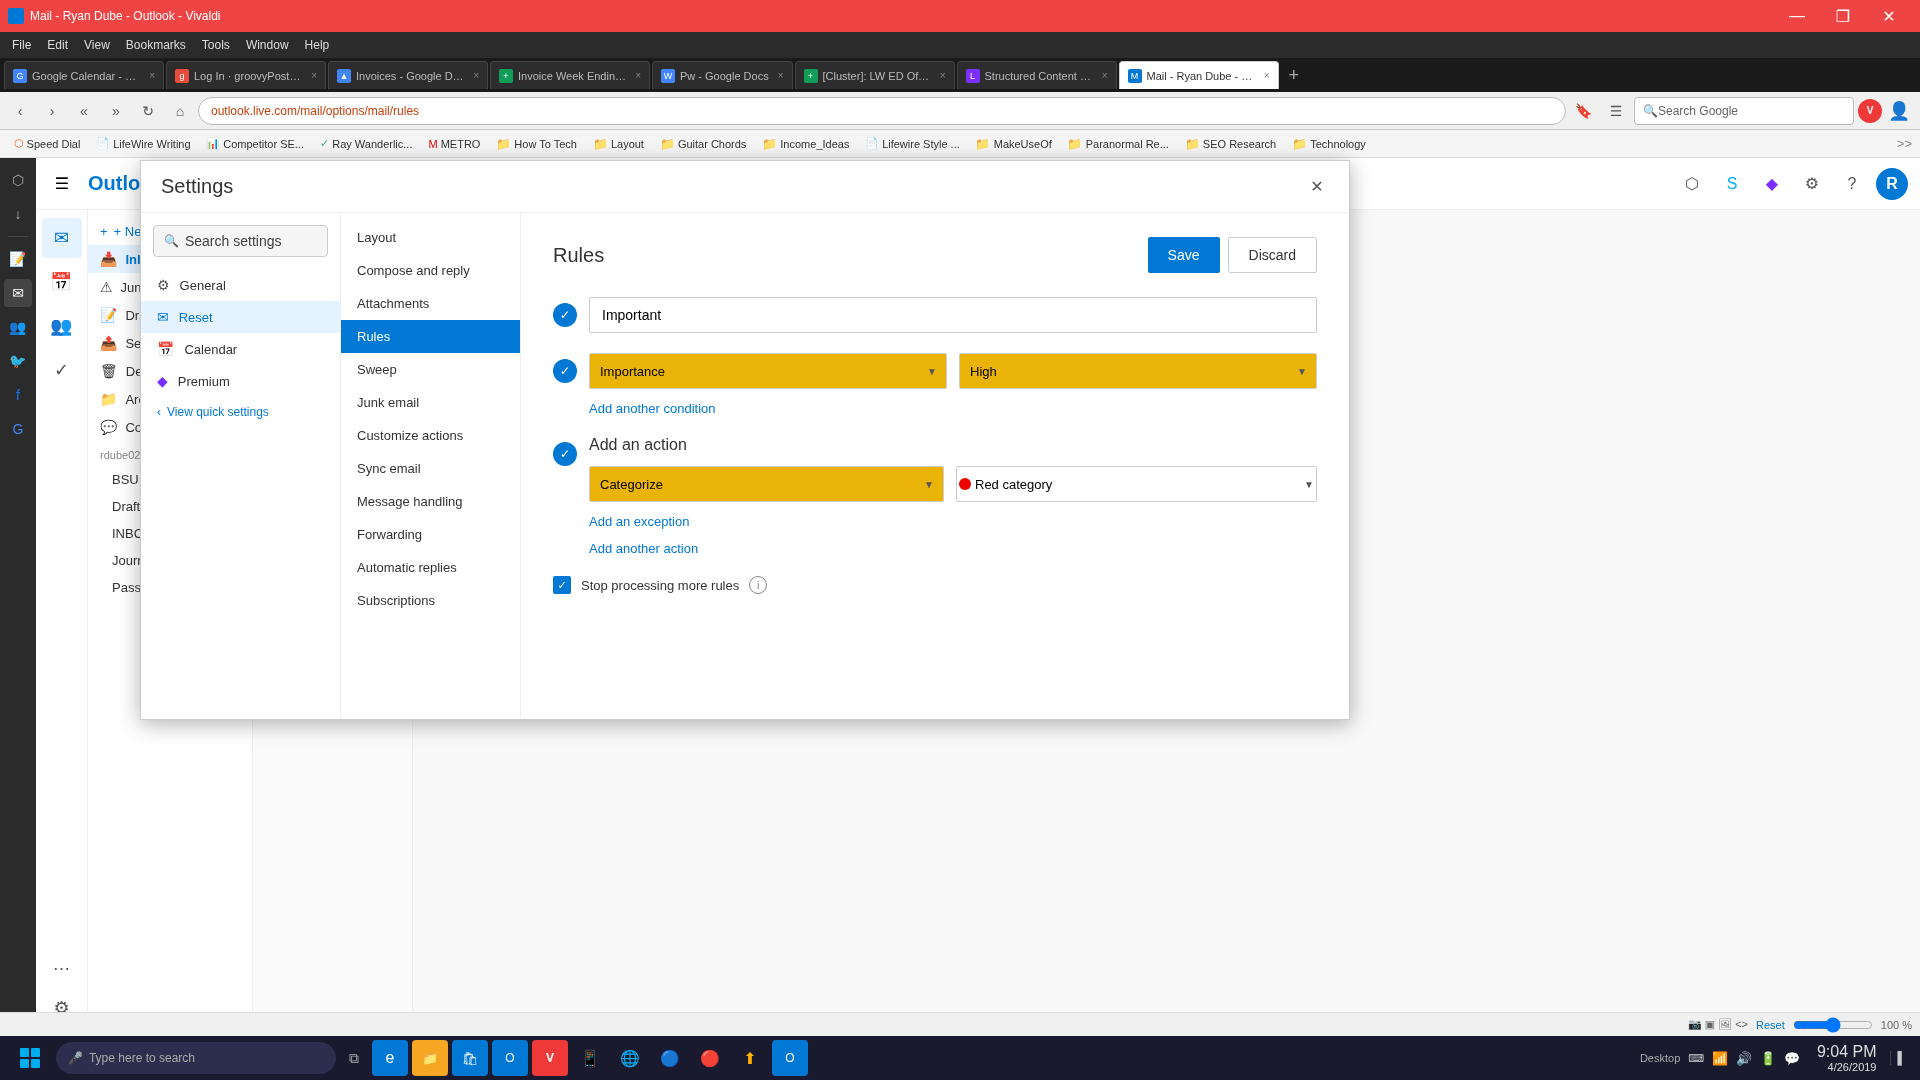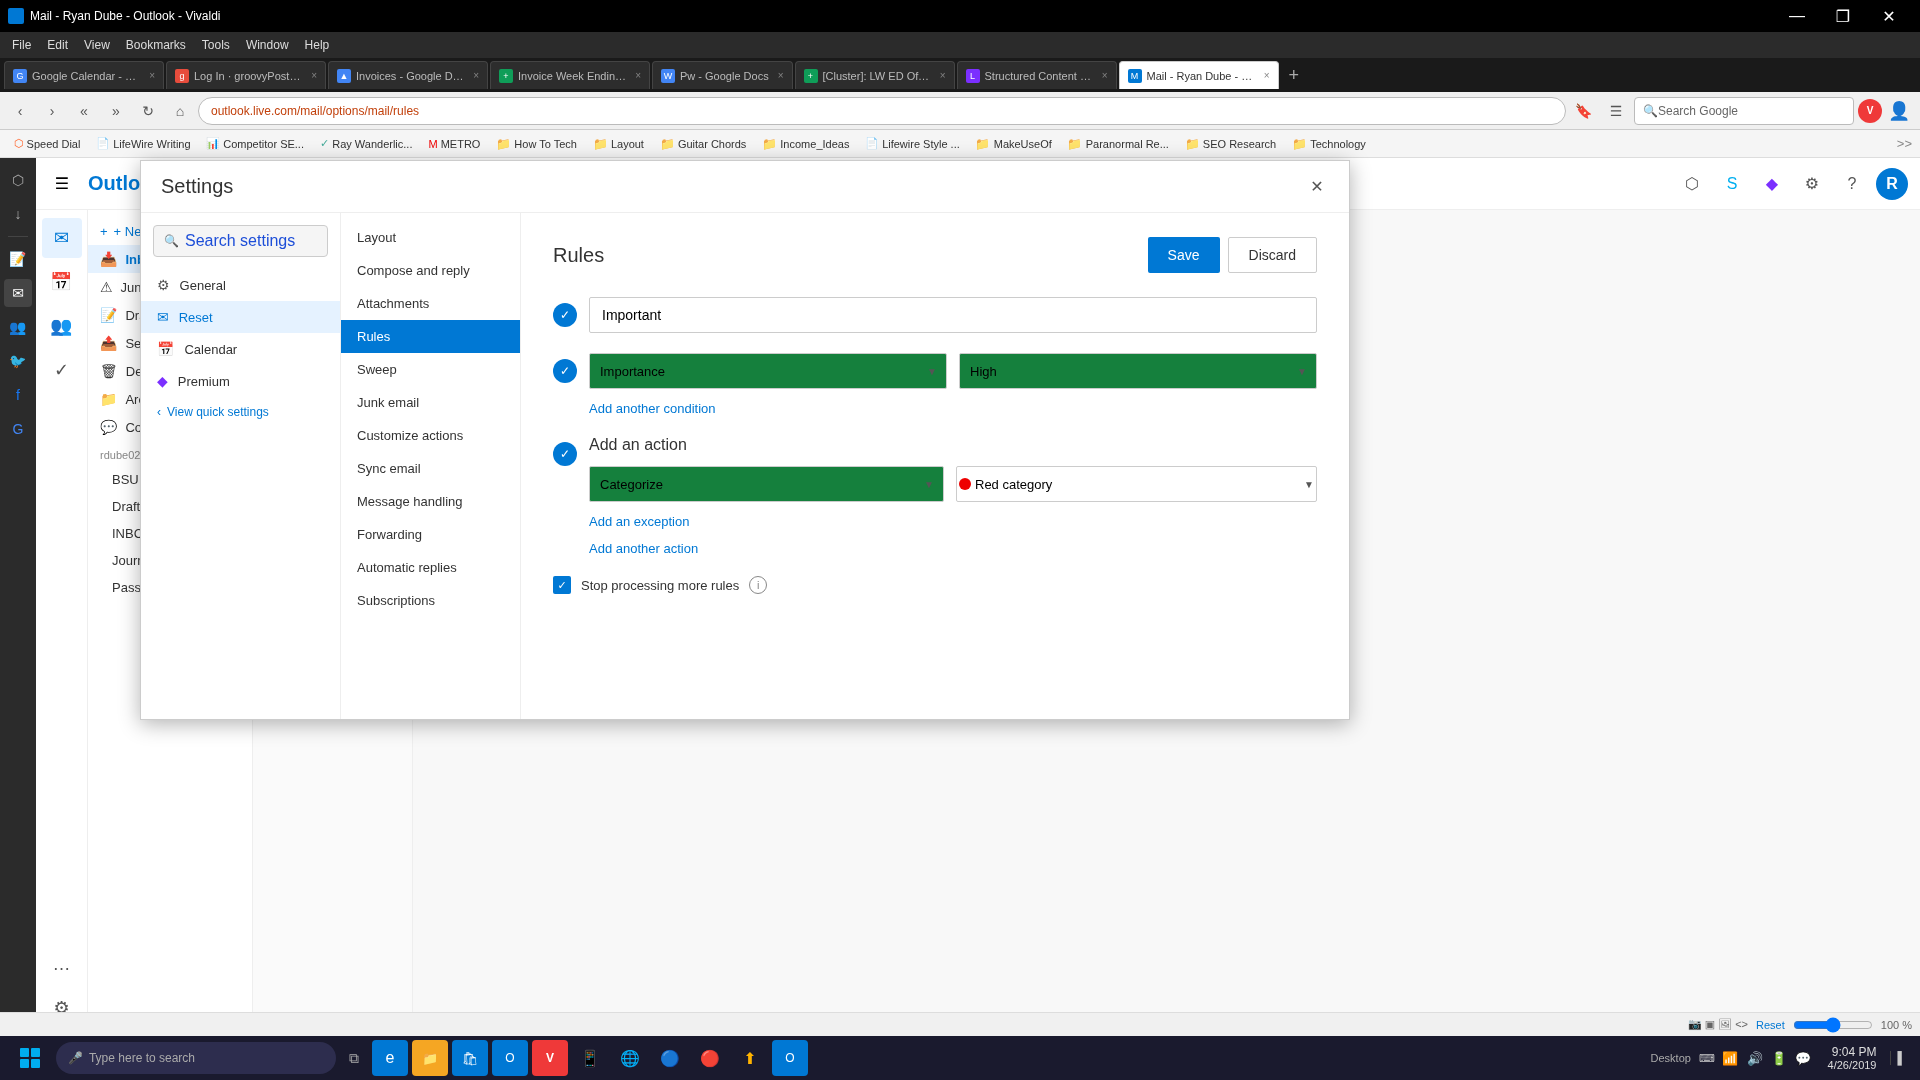--- a/index.html
+++ b/index.html
@@ -1,21 +1,21 @@
 <!DOCTYPE html>
 <html><head>
   <meta charset="utf-8">
   <style>
     * { margin: 0; padding: 0; box-sizing: border-box; }
     body { font-family: 'Segoe UI', Arial, sans-serif; font-size: 13px; background: #f3f3f3; overflow: hidden; width: 1920px; height: 1080px; }
 
     
     .title-bar {
       height: 32px;
-      background: #000000;
+      background: #ef4444;
       display: flex;
       align-items: center;
       padding: 0 8px;
       color: #fff;
       font-size: 12px;
     }
     .title-bar-icon { width: 16px; height: 16px; margin-right: 6px; background: #0078d4; border-radius: 2px; display: inline-block; }
     .title-bar-title { flex: 1; }
     .title-bar-buttons { display: flex; gap: 0; }
     .title-bar-btn { width: 46px; height: 32px; display: flex; align-items: center; justify-content: center; color: #fff; font-size: 16px; cursor: pointer; }
@@ -390,21 +390,21 @@
       position: relative;
       flex: 1;
     }
     .select-wrapper select {
       width: 100%;
       height: 36px;
       border: 1px solid #ccc;
       border-radius: 2px;
       padding: 0 30px 0 10px;
       font-size: 13px;
-      background: #15803d;
+      background: #eab308;
       appearance: none;
       cursor: pointer;
     }
     .select-arrow {
       position: absolute;
       right: 10px;
       top: 50%;
       transform: translateY(-50%);
       pointer-events: none;
       color: #555;
@@ -488,21 +488,21 @@
       padding: 0 12px;
       gap: 6px;
       color: #aaa;
       font-size: 12px;
       cursor: pointer;
     }
     .tb-icon { font-size: 14px; color: #aaa; width: 28px; height: 28px; display: flex; align-items: center; justify-content: center; cursor: pointer; border-radius: 4px; }
     .tb-app { width: 36px; height: 36px; display: flex; align-items: center; justify-content: center; border-radius: 4px; cursor: pointer; }
     .tb-right { margin-left: auto; display: flex; align-items: center; gap: 6px; }
     .tb-time { color: #ddd; font-size: 11px; text-align: right; cursor: pointer; padding: 0 8px; }
-    .tb-time-main { font-size: 12px; }
+    .tb-time-main { font-size: 16px; }
     .tb-sys-icons { display: flex; align-items: center; gap: 4px; }
     .tb-sys-icon { color: #ccc; font-size: 13px; cursor: pointer; padding: 2px; }
     .desktop-btn { color: #ccc; font-size: 12px; padding: 0 6px; cursor: pointer; border-left: 1px solid #444; }
 
     .status-bar {
       position: fixed;
       bottom: 44px;
       right: 0;
       height: 24px;
       background: #f0f0f0;
@@ -781,21 +781,21 @@
 <div class="settings-overlay">
   <div class="settings-header">
     <span class="settings-title">Settings</span>
     <div class="settings-close">✕</div>
   </div>
   <div class="settings-body">
 
     <div class="settings-left-nav">
       <div class="settings-search">
         <span>🔍</span>
-        <span style="color:#1d4ed8;font-size:16px;">Search settings</span>
+        <span style="color:#404040;font-size:14px;">Search settings</span>
       </div>
       <div class="sln-item">
         <span class="sln-icon">⚙</span>
         <span>General</span>
       </div>
       <div class="sln-item active">
         <span class="sln-icon">✉</span>
         <span>Reset</span>
       </div>
       <div class="sln-item">

